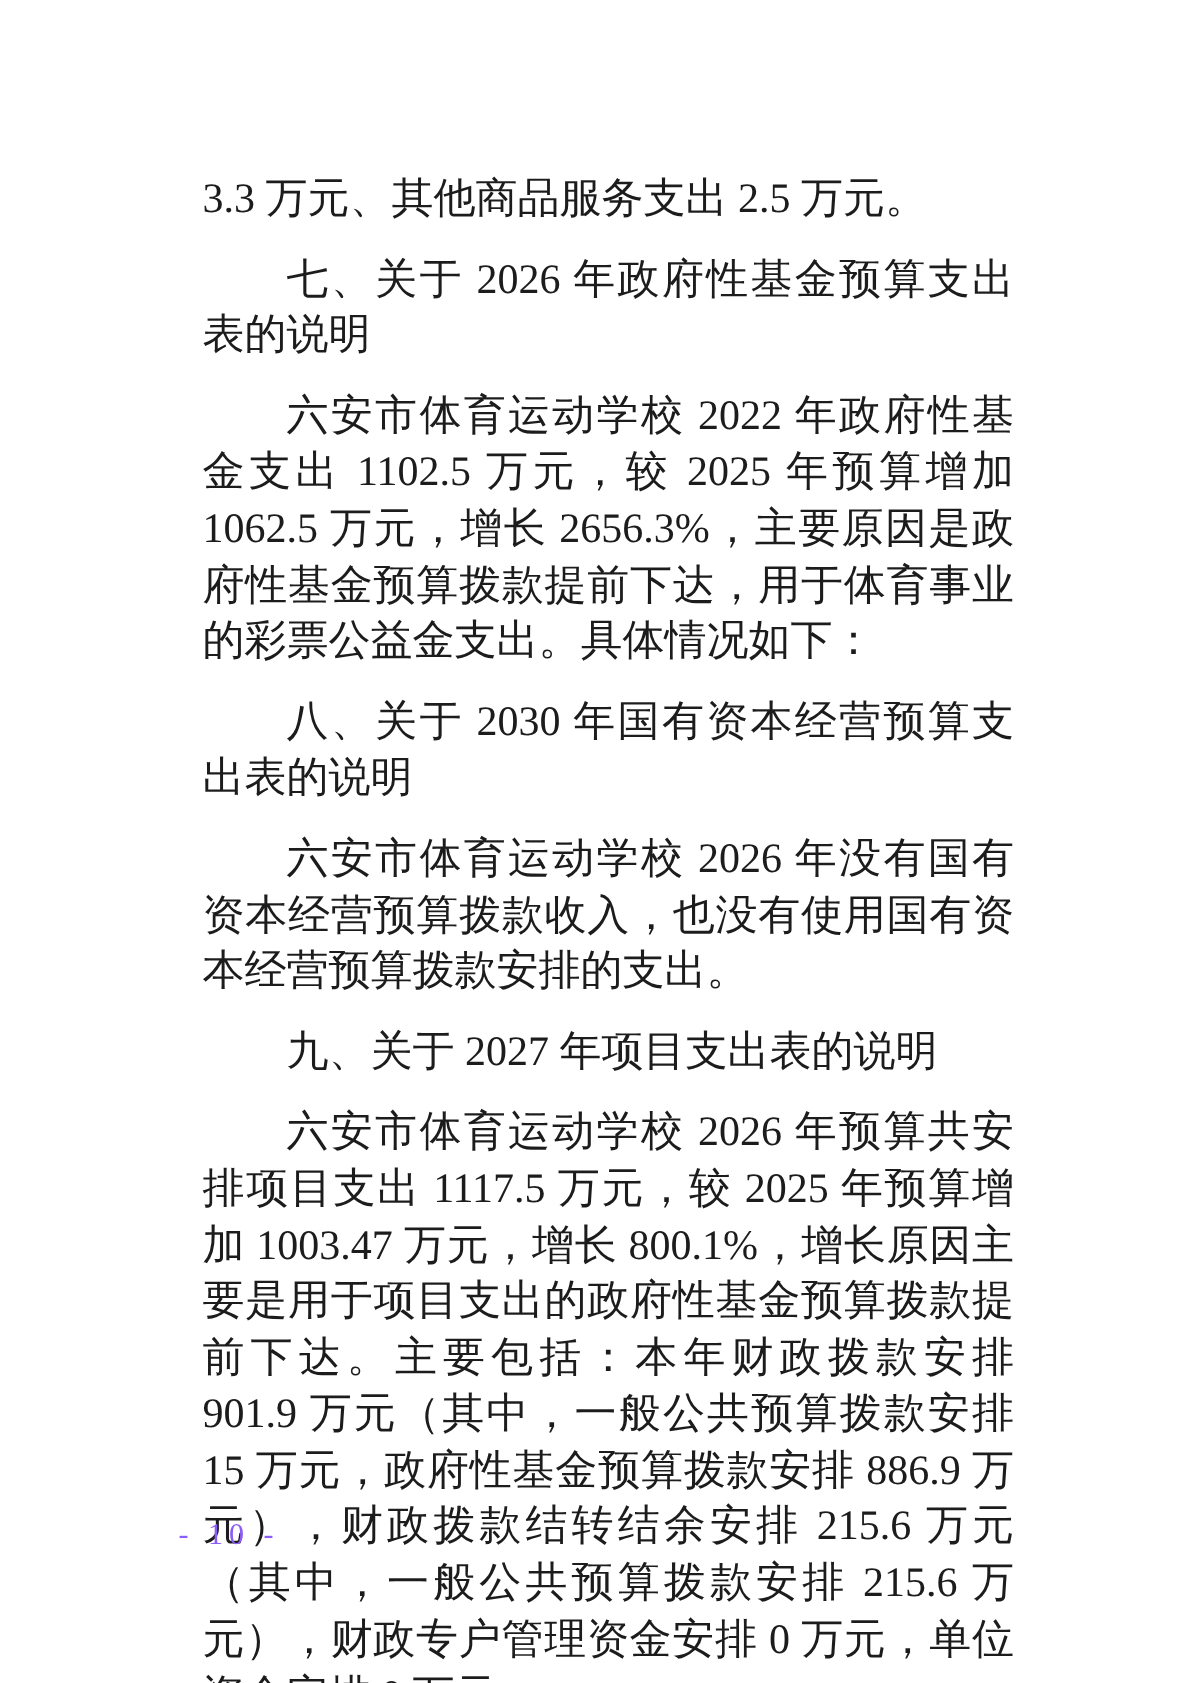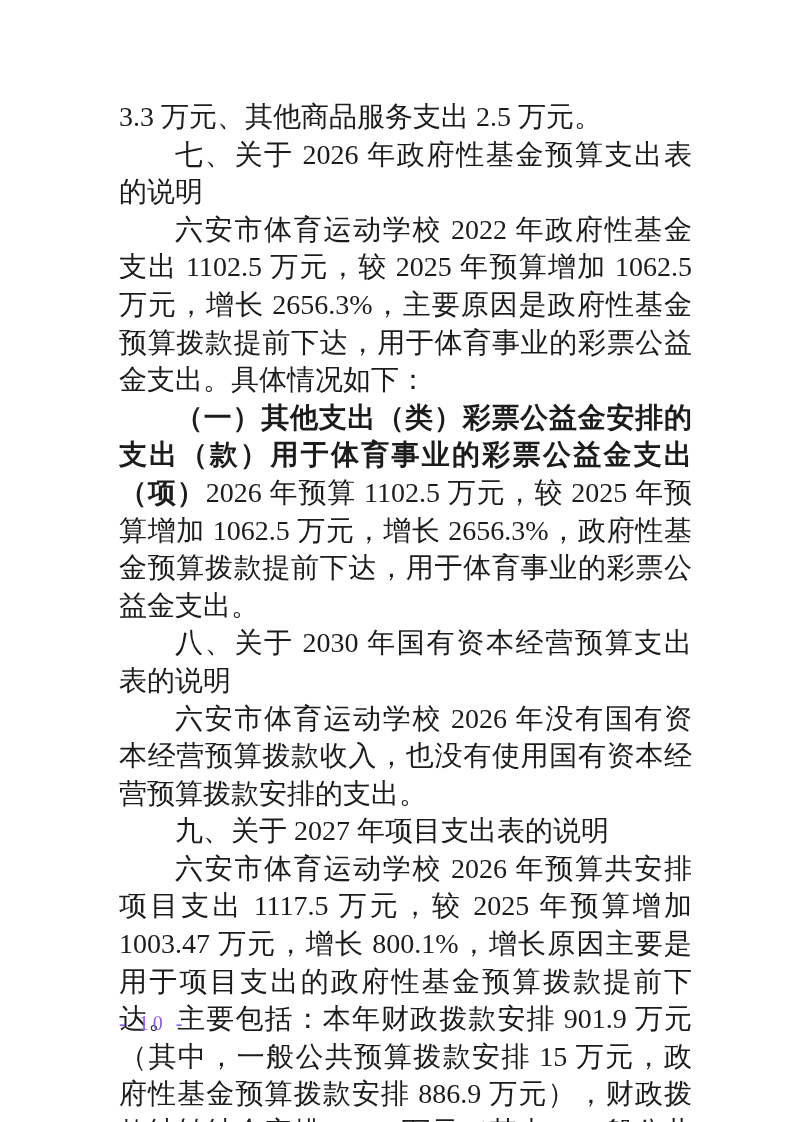--- a/index.html
+++ b/index.html
@@ -20,21 +20,21 @@
     position: absolute;
     left: 119px;
     top: 98px;
     width: 573px;
     font-size: 28px;
     line-height: 37.6px;
     text-align: justify;
     text-justify: inter-ideograph;
   }
   .content p {
-    margin: 0;
+    margin: 16px;
     padding: 0;
     text-indent: 2em;
   }
   .content p.noindent {
     text-indent: 0;
   }
   .heading {
     font-weight: normal;
   }
   .lead-bold {
@@ -56,21 +56,20 @@
 
 <div class="page">
   <div class="content">
 
     <p class="noindent">3.3 万元、其他商品服务支出 2.5 万元。</p>
 
     <p class="heading">七、关于 2026 年政府性基金预算支出表的说明</p>
 
     <p>六安市体育运动学校 2022 年政府性基金支出 1102.5 万元，较 2025 年预算增加 1062.5 万元，增长 2656.3%，主要原因是政府性基金预算拨款提前下达，用于体育事业的彩票公益金支出。具体情况如下：</p>
 
-    <p><span class="lead-bold">（一）其他支出（类）彩票公益金安排的支出（款）用于体育事业的彩票公益金支出（项）</span><span>2026 年预算 1102.5 万元，较 2025 年预算增加 1062.5 万元，增长 2656.3%，政府性基金预算拨款提前下达，用于体育事业的彩票公益金支出。</span></p>
 
     <p class="heading">八、关于 2030 年国有资本经营预算支出表的说明</p>
 
     <p>六安市体育运动学校 2026 年没有国有资本经营预算拨款收入，也没有使用国有资本经营预算拨款安排的支出。</p>
 
     <p class="heading">九、关于 2027 年项目支出表的说明</p>
 
     <p>六安市体育运动学校 2026 年预算共安排项目支出 1117.5 万元，较 2025 年预算增加 1003.47 万元，增长 800.1%，增长原因主要是用于项目支出的政府性基金预算拨款提前下达。主要包括：本年财政拨款安排 901.9 万元（其中，一般公共预算拨款安排 15 万元，政府性基金预算拨款安排 886.9 万元），财政拨款结转结余安排 215.6 万元（其中，一般公共预算拨款安排 215.6 万元），财政专户管理资金安排 0 万元，单位资金安排 0 万元。</p>
 
   </div>

